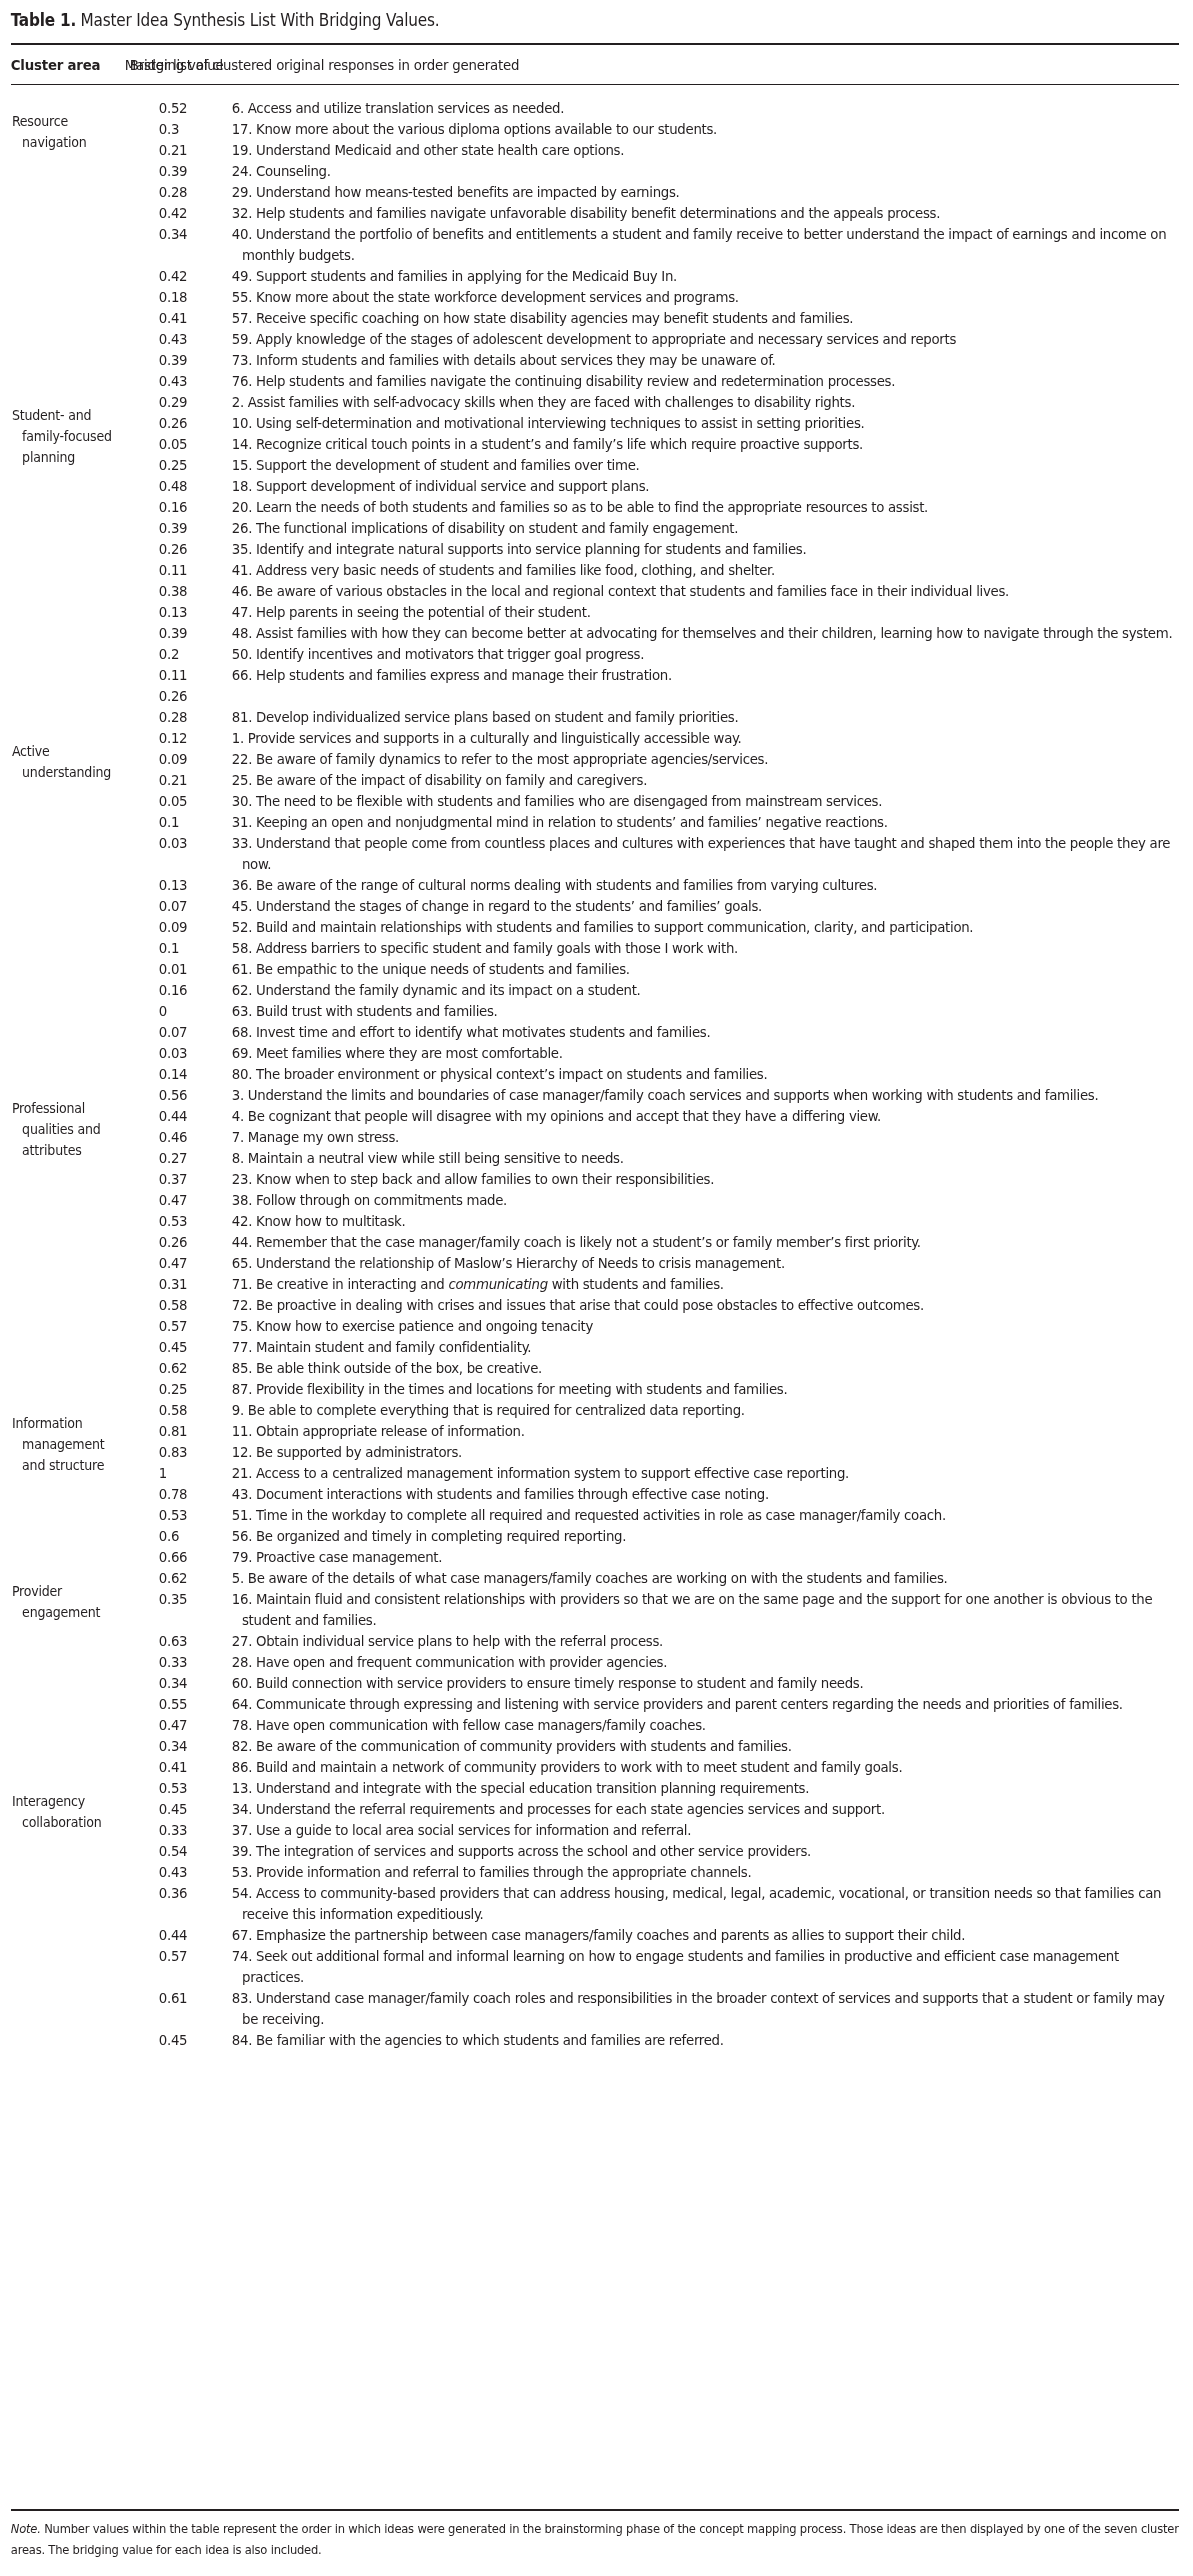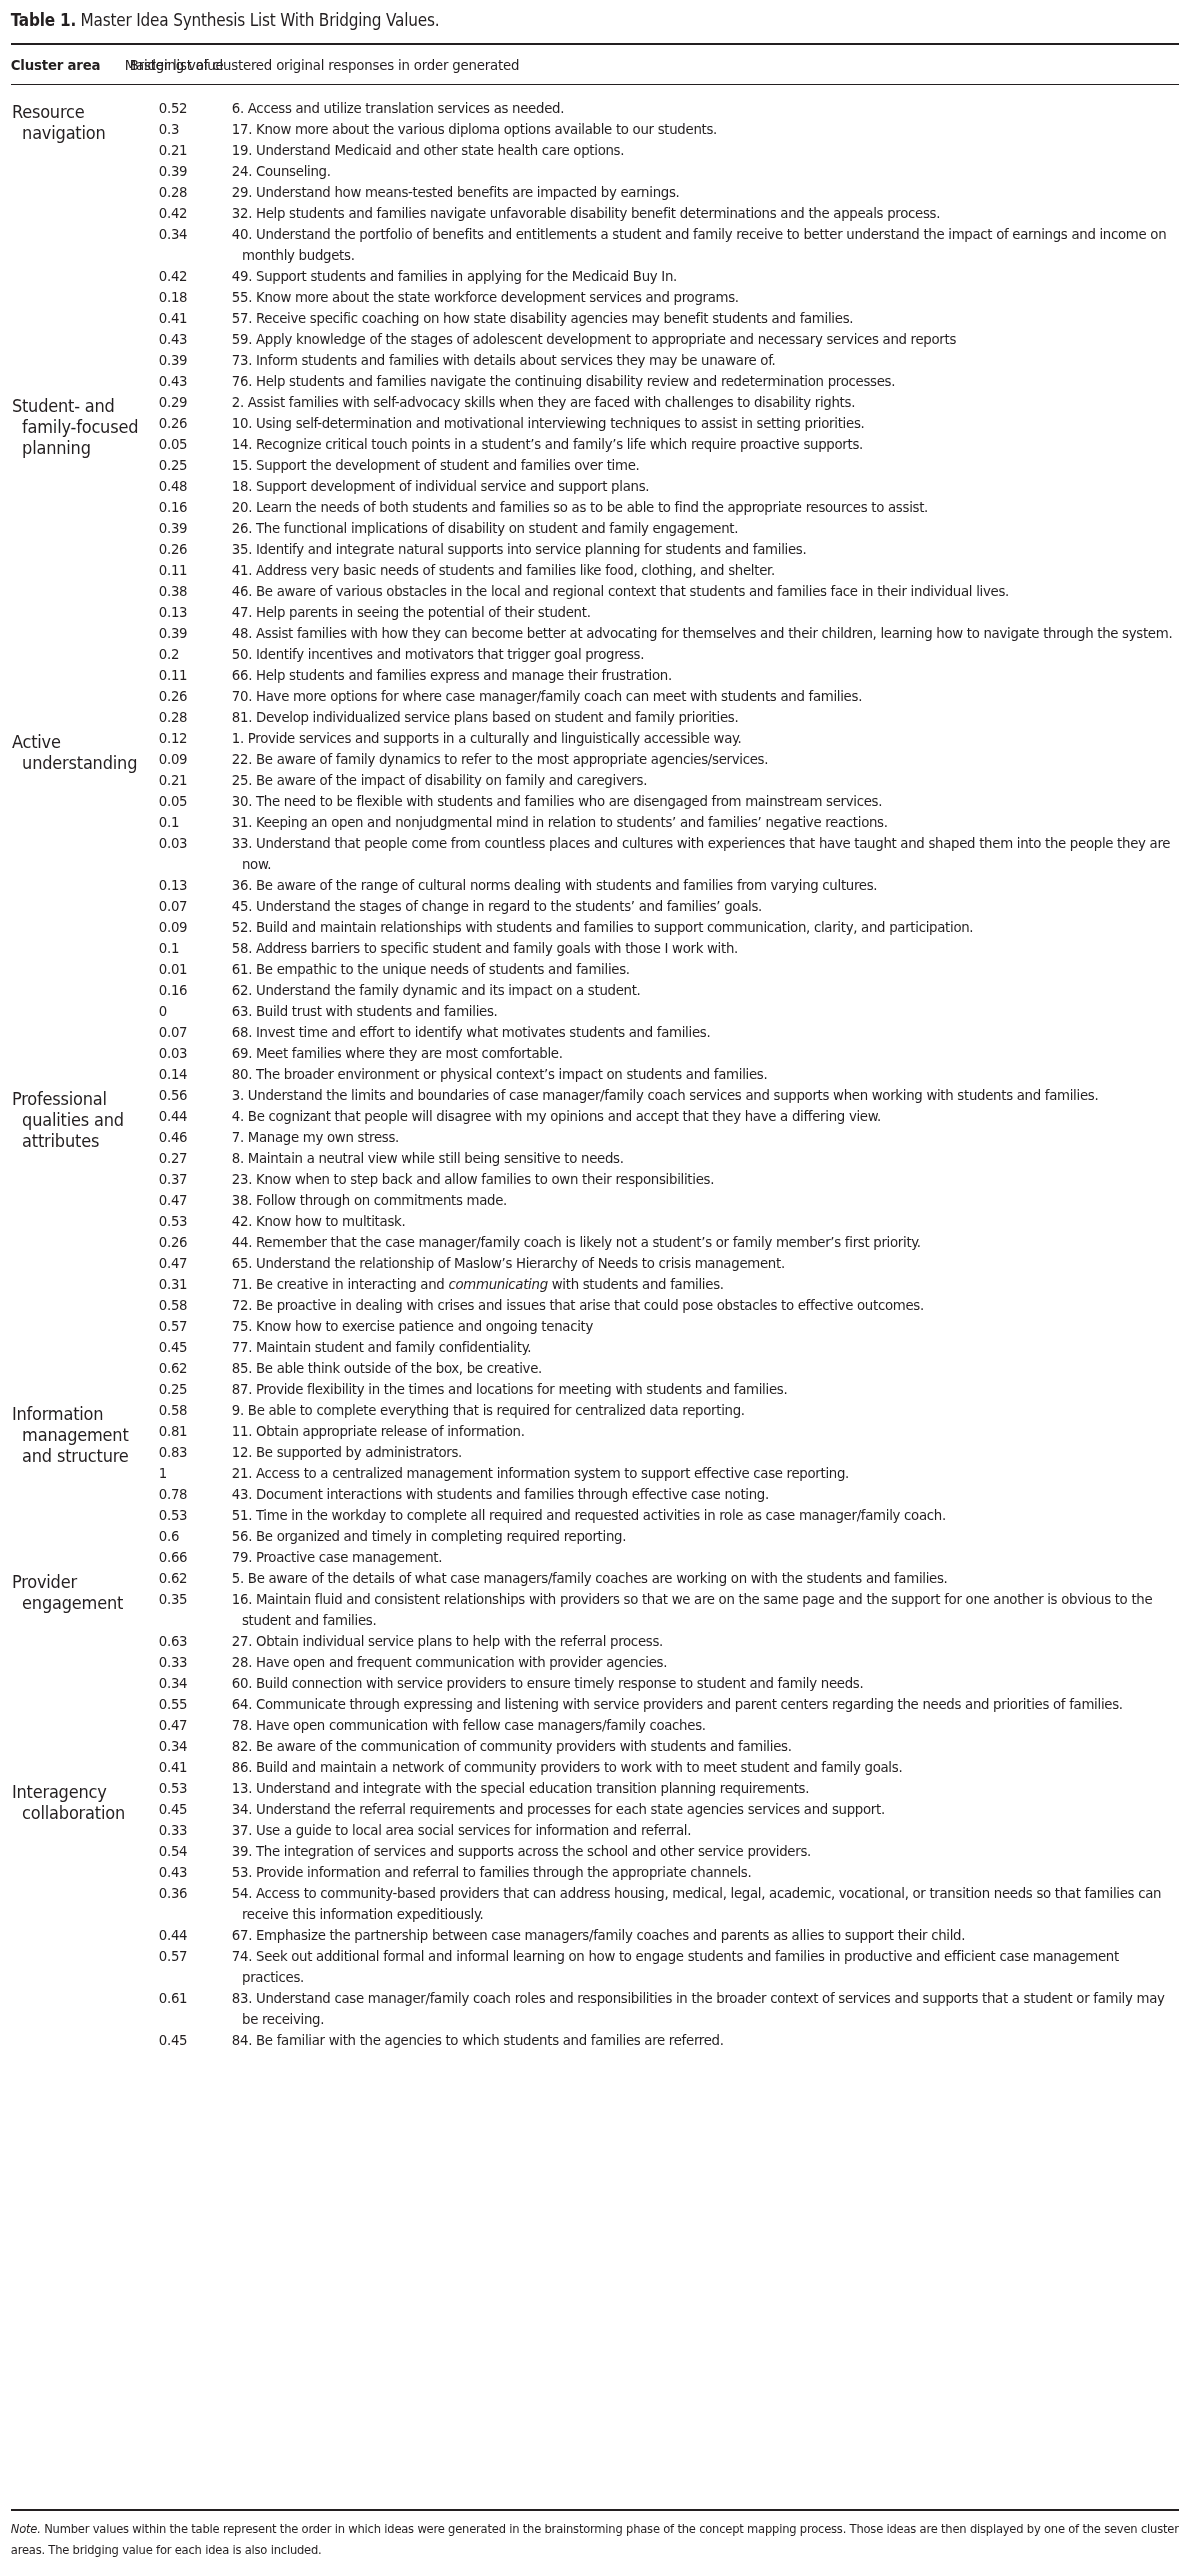--- a/index.html
+++ b/index.html
@@ -23,22 +23,22 @@
   .header {
     position: absolute; left: 0; top: 55px; width: 1168px; height: 23px;
     font-size: 14.8px; line-height: 19.3px; white-space: nowrap; letter-spacing: -0.2px;
   }
   .header .h-cluster { position: absolute; left: 0; font-weight: bold; }
   .header .h-bridge { position: absolute; left: 119px; }
   .header .h-desc { position: absolute; left: 0; width: 1168px; text-align: left; padding-left: 114px; box-sizing: border-box; }
   .tbody { position: absolute; left: 0; top: 97px; width: 1168px; }
   .group { position: relative; }
   .group .cluster {
-    position: absolute; left: 1.1px; top: 4px; width: 136px;
-    font-size: 18px; line-height: 21px; letter-spacing: -0.2px;
+    position: absolute; left: 1.1px; top: 14px; width: 136px;
+    font-size: 14px; line-height: 21px; letter-spacing: -0.2px;
   }
   .group .cluster span { display: block; }
   .group .cluster span.cont { padding-left: 10.2px; }
   .row { display: flex; font-size: 14.8px; line-height: 21px; letter-spacing: -0.3px; }
   .row .val { width: 221px; padding-left: 148px; box-sizing: border-box; flex: none; }
   .row .desc { flex: 1; padding-left: 10.2px; text-indent: -10.2px; padding-right: 0; }
   .rule.bottom { top: 2509px; height: 1.7px; }
   .note {
     position: absolute; left: 0; top: 2518px; width: 1168px;
     font-size: 12.8px; line-height: 21px; letter-spacing: -0.2px;
@@ -180,21 +180,20 @@
         <div class="row">
           <div class="val">0.2</div>
           <div class="desc">50. Identify incentives and motivators that trigger goal progress.</div>
         </div>
         <div class="row">
           <div class="val">0.11</div>
           <div class="desc">66. Help students and families express and manage their frustration.</div>
         </div>
         <div class="row">
           <div class="val">0.26</div>
-          <div class="desc">70. Have more options for where case manager/family coach can meet with students and families.</div>
         </div>
         <div class="row">
           <div class="val">0.28</div>
           <div class="desc">81. Develop individualized service plans based on student and family priorities.</div>
         </div>
       </div>
       <div class="group">
         <div class="cluster">
           <span>Active</span>
           <span class="cont">understanding</span>

